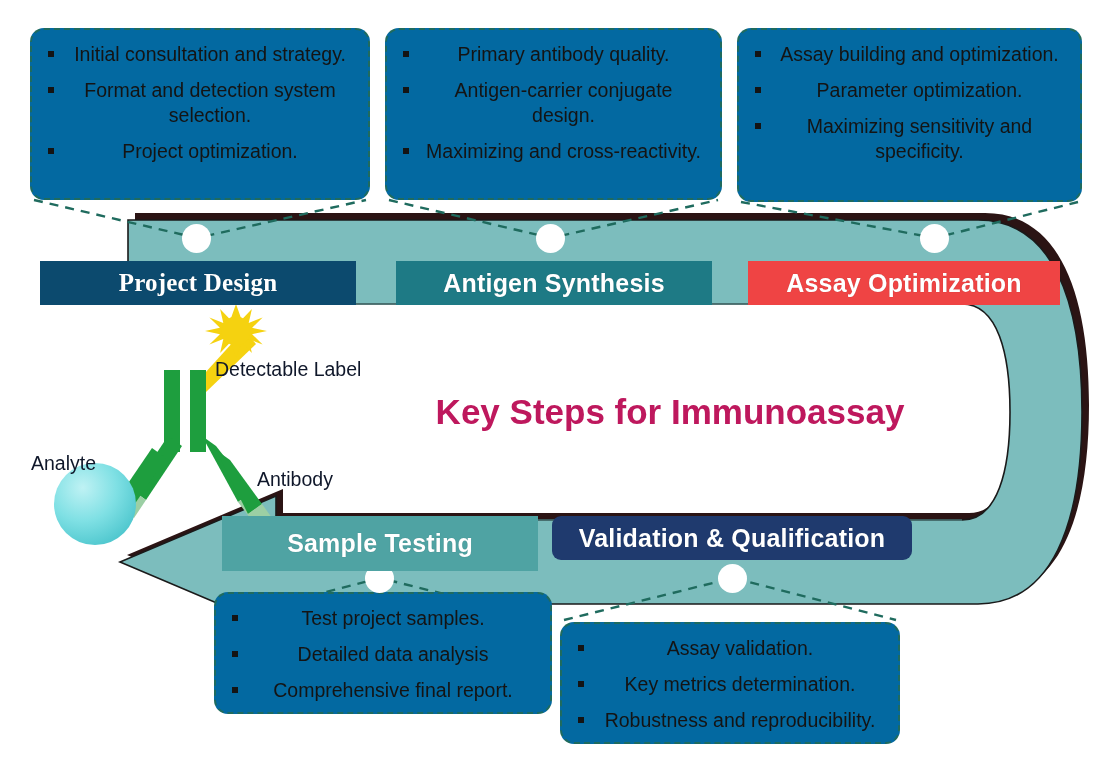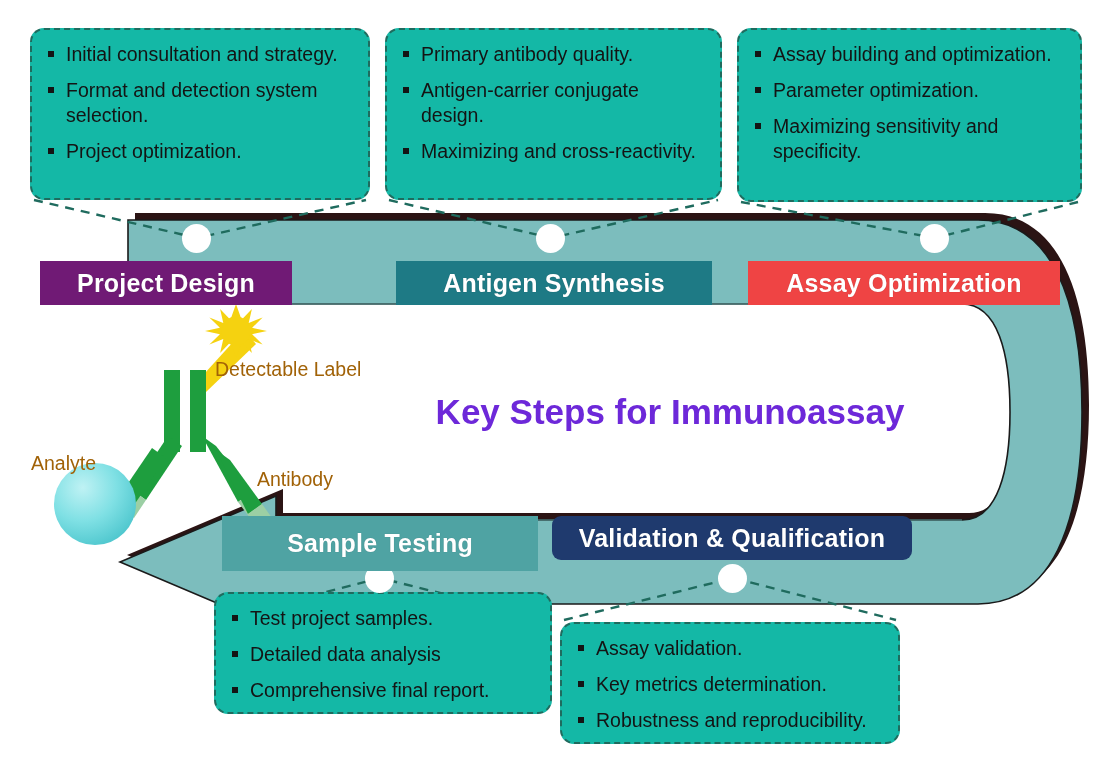--- a/index.html
+++ b/index.html
@@ -24,23 +24,24 @@
     width: 1100px;
     height: 764px;
   }
 
   
   .callout {
     position: absolute;
     box-sizing: border-box;
     border: 2px dashed #1f6b5e;
     border-radius: 14px;
-    background: #14b8a6;
+    background: #0369a1;
     padding: 12px 14px 10px 14px;
     z-index: 6;
+    text-align: center;
   }
   .callout ul {
     list-style: none;
     margin: 0;
     padding: 0;
   }
   .callout li {
     position: relative;
     padding-left: 20px;
     margin-bottom: 11px;
@@ -84,29 +85,29 @@
 
   
   #center-title {
     position: absolute;
     left: 380px;
     top: 392px;
     width: 580px;
     text-align: center;
     font-size: 35px;
     font-weight: bold;
-    color: #6d28d9;
+    color: #be185d;
     z-index: 7;
   }
 
   
   .ab-label {
     position: absolute;
     font-size: 19.5px;
-    color: #a16207;
+    color: #0f172a;
     z-index: 9;
     white-space: nowrap;
   }
 </style>
 </head>
 <body>
 
 <div id="canvas">
 
   <svg id="svg-layer" viewBox="0 0 1100 764">
@@ -201,21 +202,21 @@
     </g>
 
   </svg>
 
   <div class="node" style="left:182px; top:224px;"></div>
   <div class="node" style="left:536px; top:224px;"></div>
   <div class="node" style="left:920px; top:224px;"></div>
   <div class="node" style="left:365px; top:564px;"></div>
   <div class="node" style="left:718px; top:564px;"></div>
 
-  <div class="chip" style="left:40px; top:261px; width:252px; height:44px; background:#701a75;">
+  <div class="chip" style="left:40px; top:261px; width:316px; height:44px; background:#0c4a6e;font-family:Liberation Serif, serif;">
     <span>Project Design</span>
   </div>
 
   <div class="chip" style="left:396px; top:261px; width:316px; height:44px; background:#1E7A85;">
     <span>Antigen Synthesis</span>
   </div>
 
   <div class="chip" style="left:748px; top:261px; width:312px; height:44px; background:#ef4444;">
     <span>Assay Optimization</span>
   </div>

